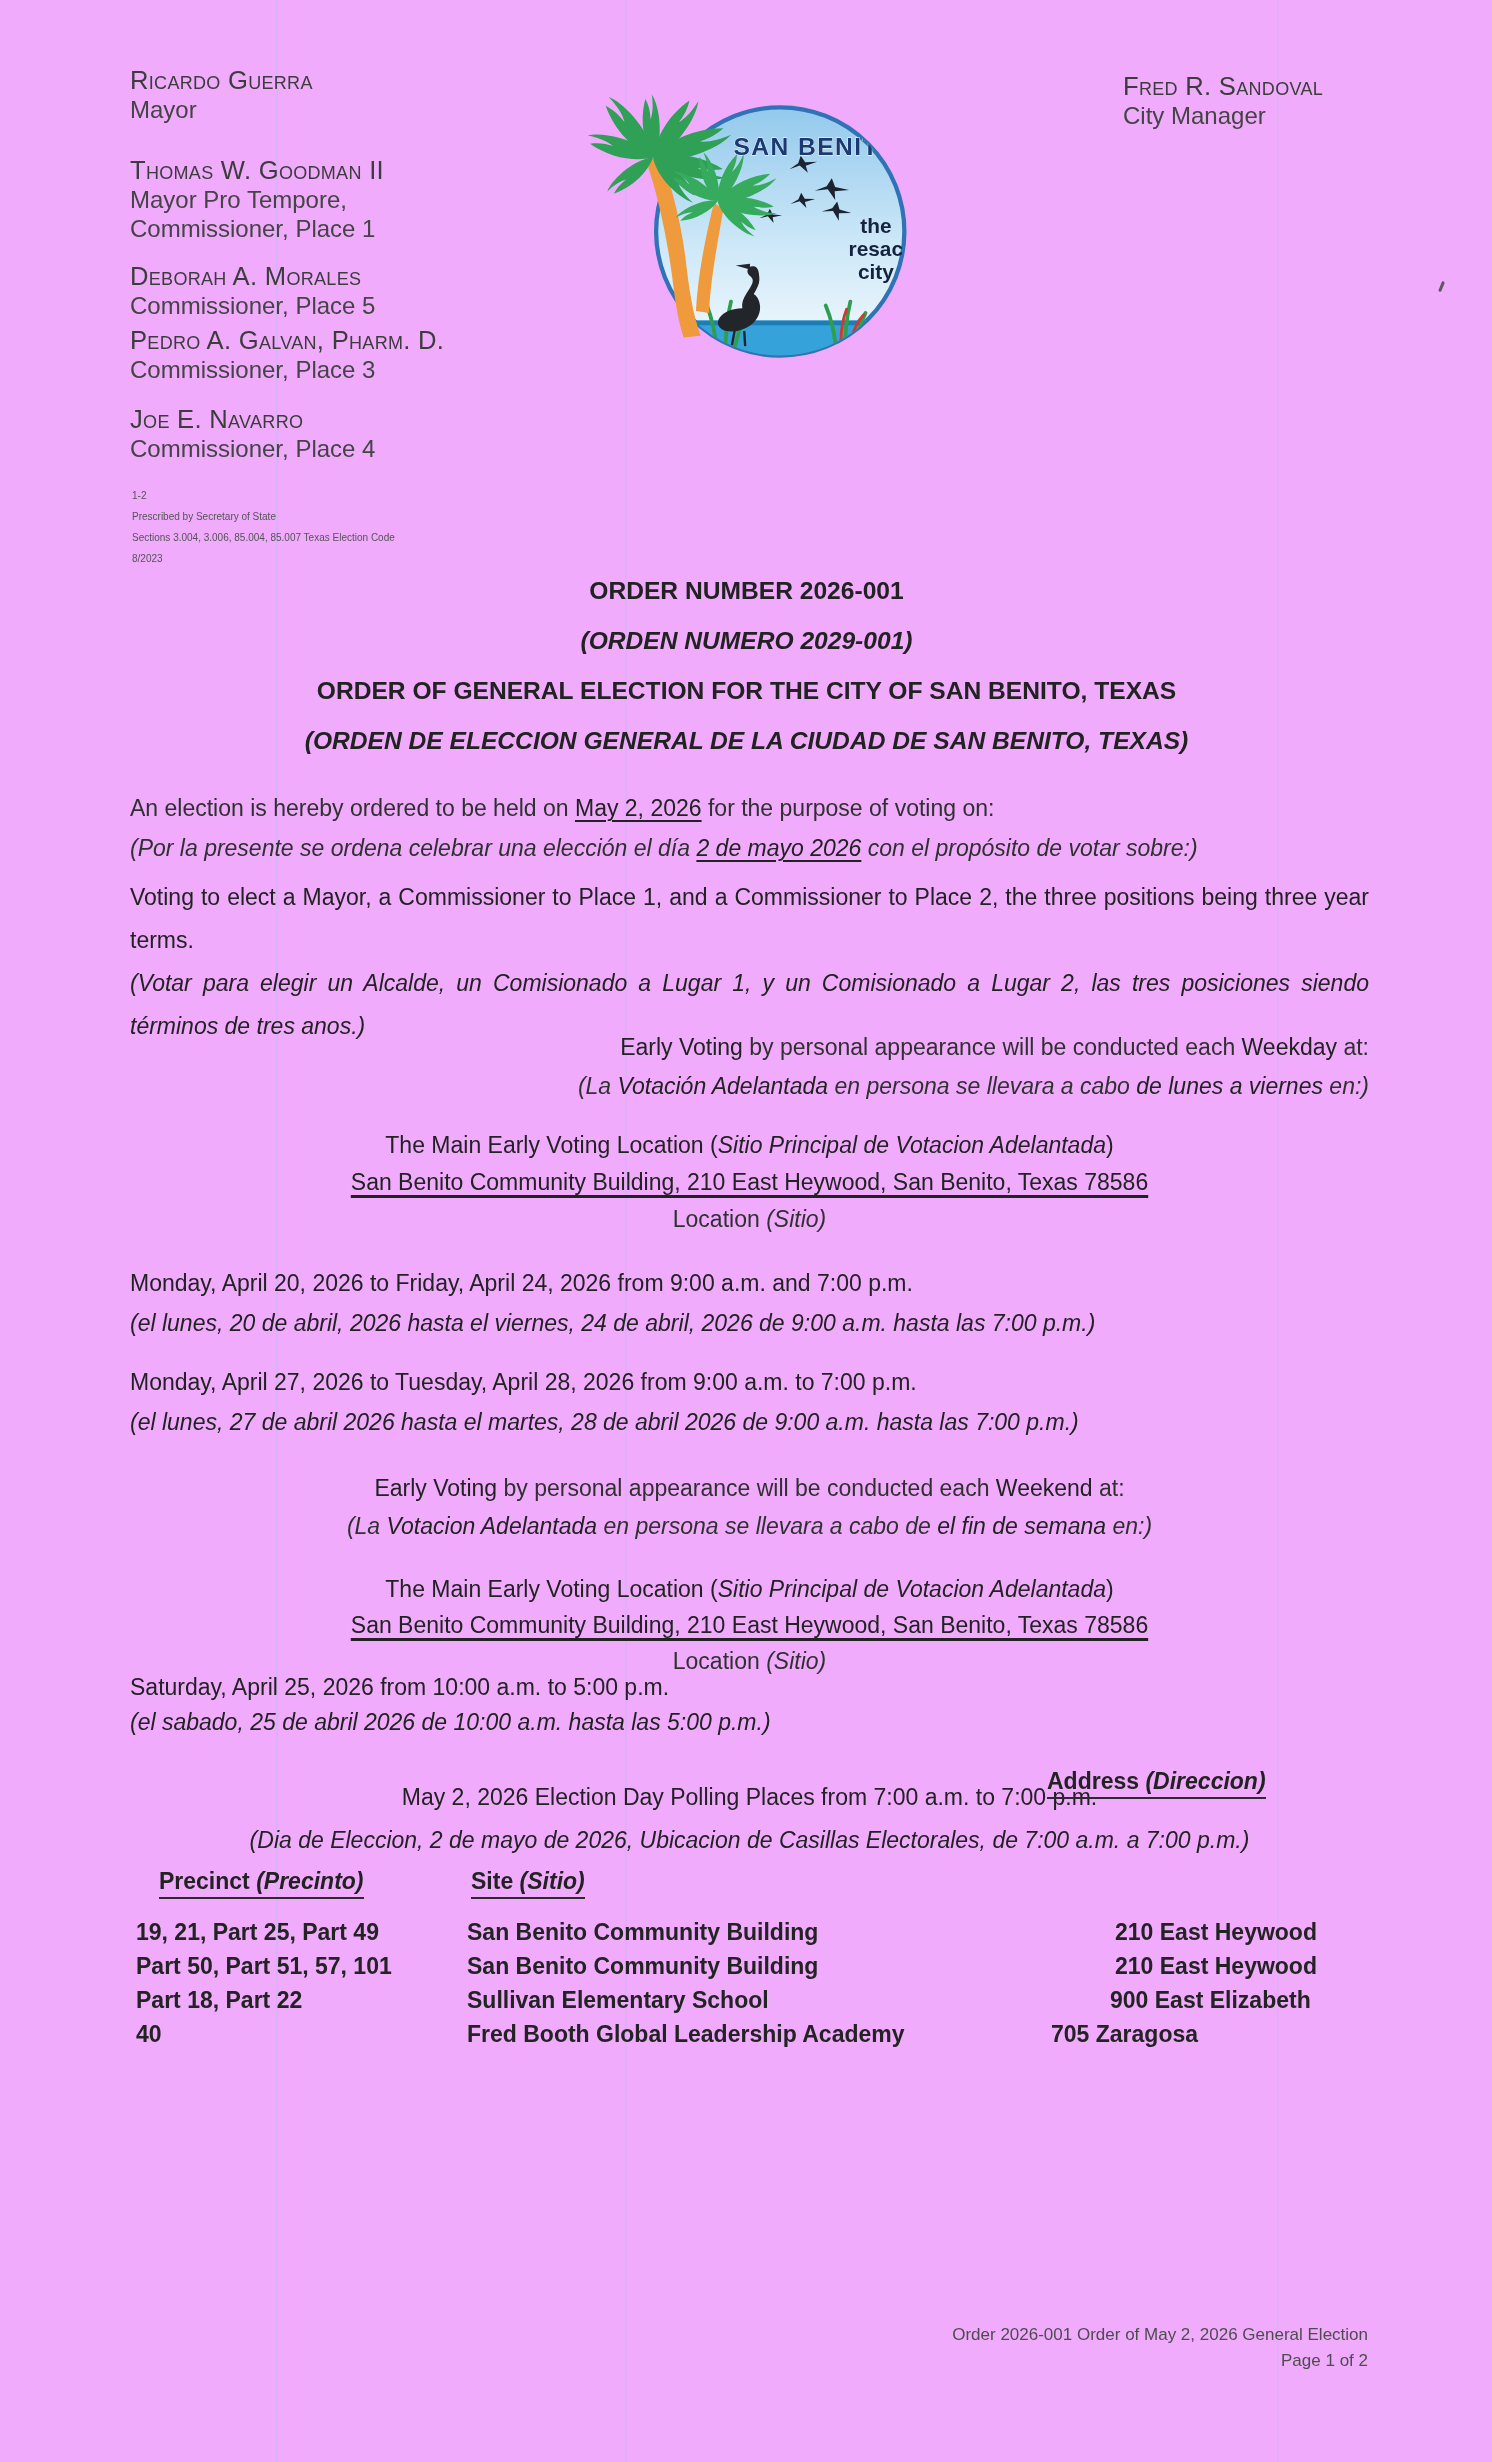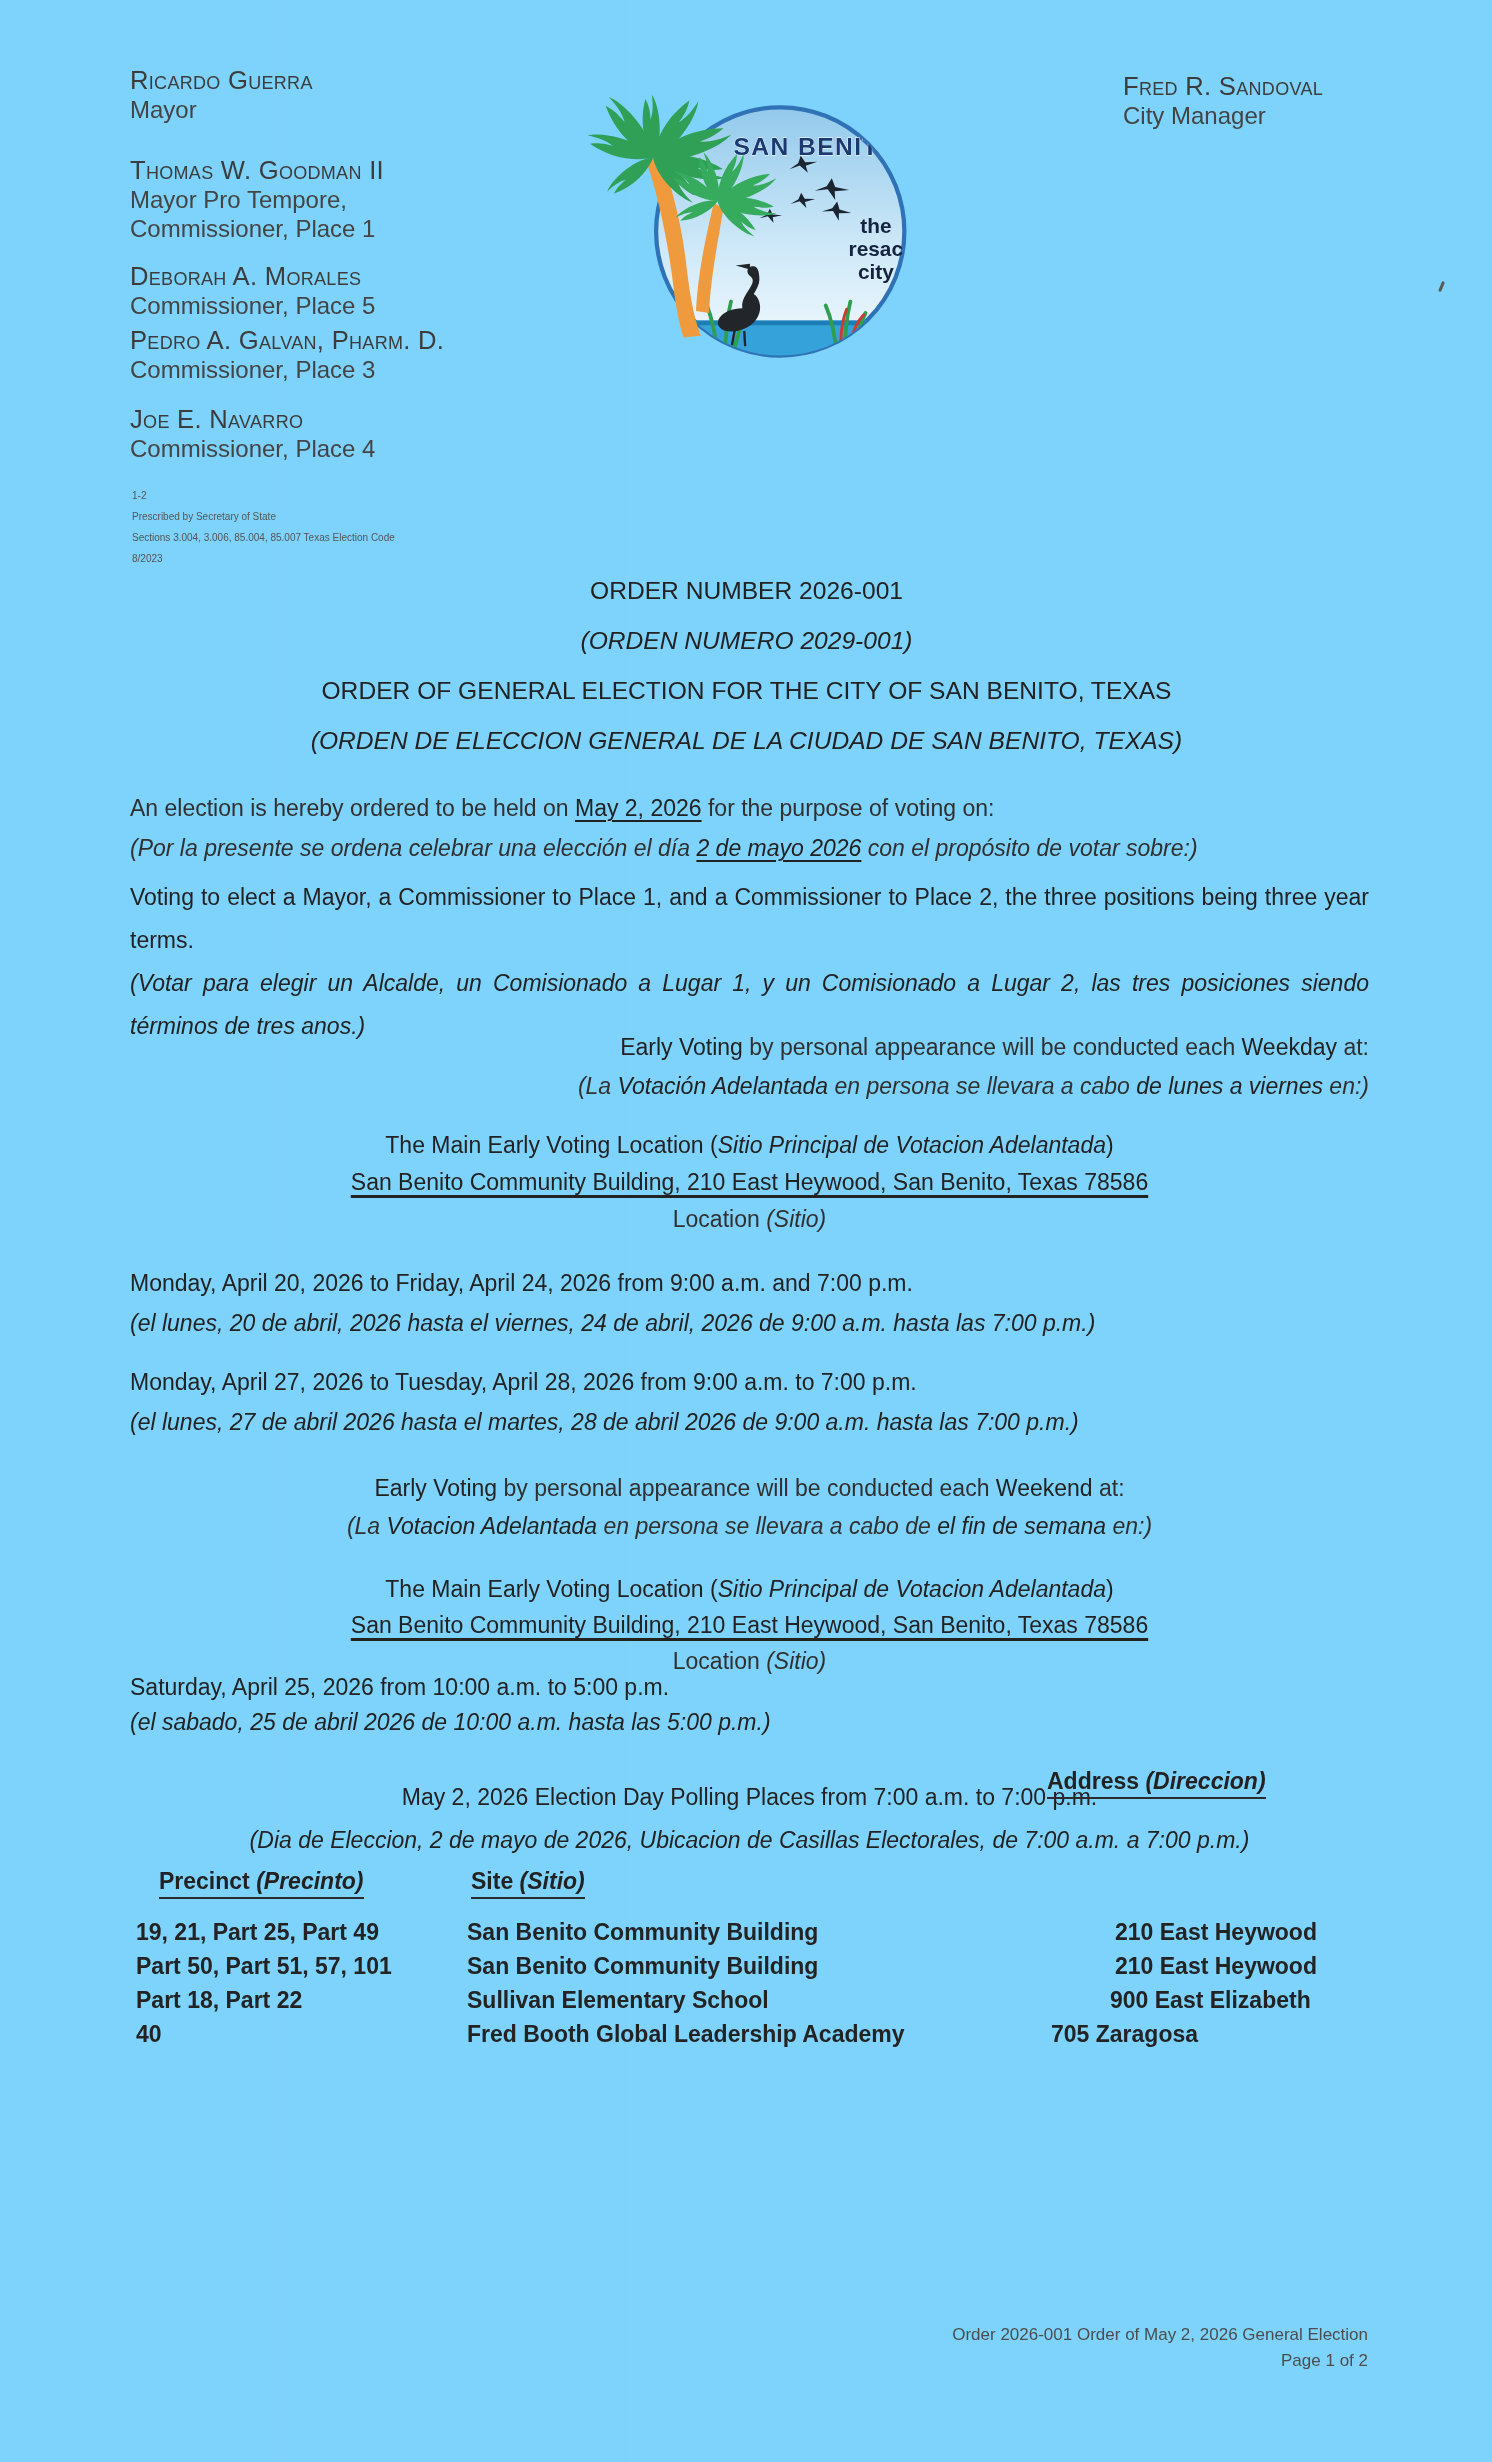--- a/index.html
+++ b/index.html
@@ -1,36 +1,36 @@
 <!DOCTYPE html>
 <html style="font-size:15px"><head>
 <meta charset="utf-8">
 <style>
   html,body{margin:0;padding:0;background:#e8e8e8;}
   .page{
     position:relative;width:1493px;height:2462px;margin:0 auto;
-    background:#7dd3fc;overflow:hidden;
+    background:#f0abfc;overflow:hidden;
     font-family:"Liberation Sans","DejaVu Sans",sans-serif;
     color:#303030;font-size:23px;line-height:1.0;
   }
   .abs{position:absolute;}
   .b{font-weight:normal;color:#222;}
   .i{font-style:italic;}
   .u{text-decoration:underline;text-decoration-thickness:2.4px;text-underline-offset:3.8px;}
   .center{text-align:center;}
   .just{text-align:justify;text-justify:inter-word;}
   
   .officials{left:130px;top:0;width:455px;}
   .oname{font-variant:small-caps;font-size:25.6px;letter-spacing:0.3px;color:#3c3c3c;line-height:29px;}
   .otitle{font-size:24px;color:#444;line-height:29px;}
   .manager{left:1123px;top:72px;}
   
   .formnote{left:132px;top:485px;font-size:10px;line-height:21px;color:#555;}
   
-  .titles{left:114px;top:566px;width:1265px;font-size:24.6px;font-weight:normal;line-height:50px;color:#222;text-align:center;}
+  .titles{left:114px;top:566px;width:1265px;font-size:24.6px;font-weight:bold;line-height:50px;color:#222;text-align:center;}
   
   .block{left:130px;width:1239px;}
   .lh42{line-height:40px;}
   .lh41{line-height:39px;text-align:right;}
   .lh39{line-height:37px;}
   .lh38{line-height:36px;}
   .lh37{line-height:35px;}
   .lh40{line-height:38px;}
   .lh45{line-height:43px;}
   .addr{text-decoration:underline;text-decoration-thickness:2.8px;text-underline-offset:4.7px;}

